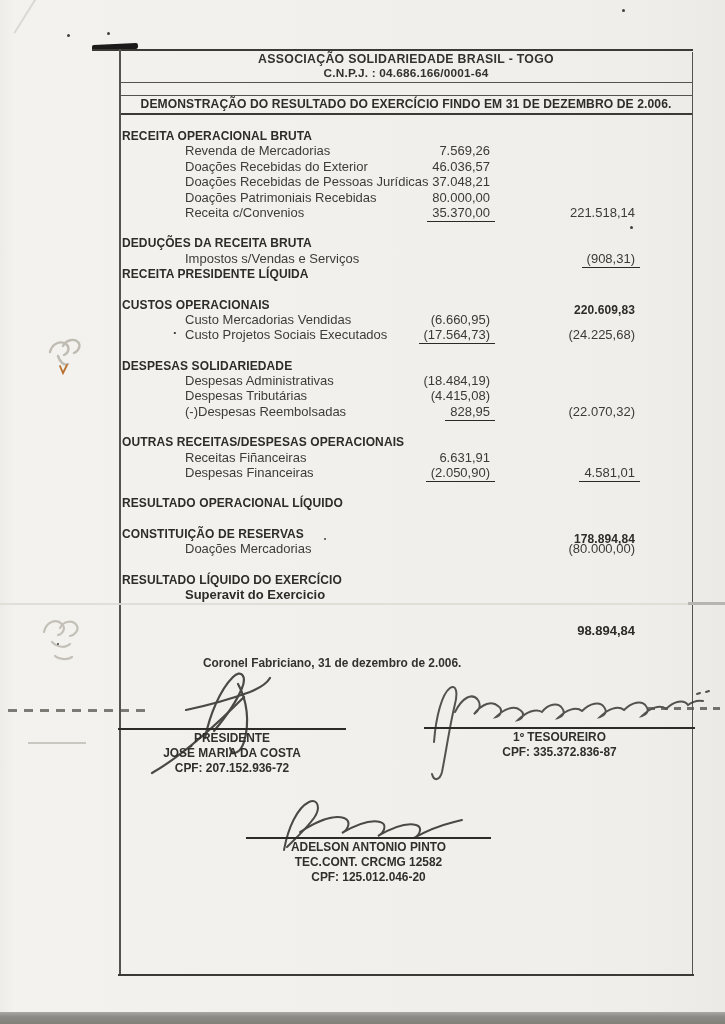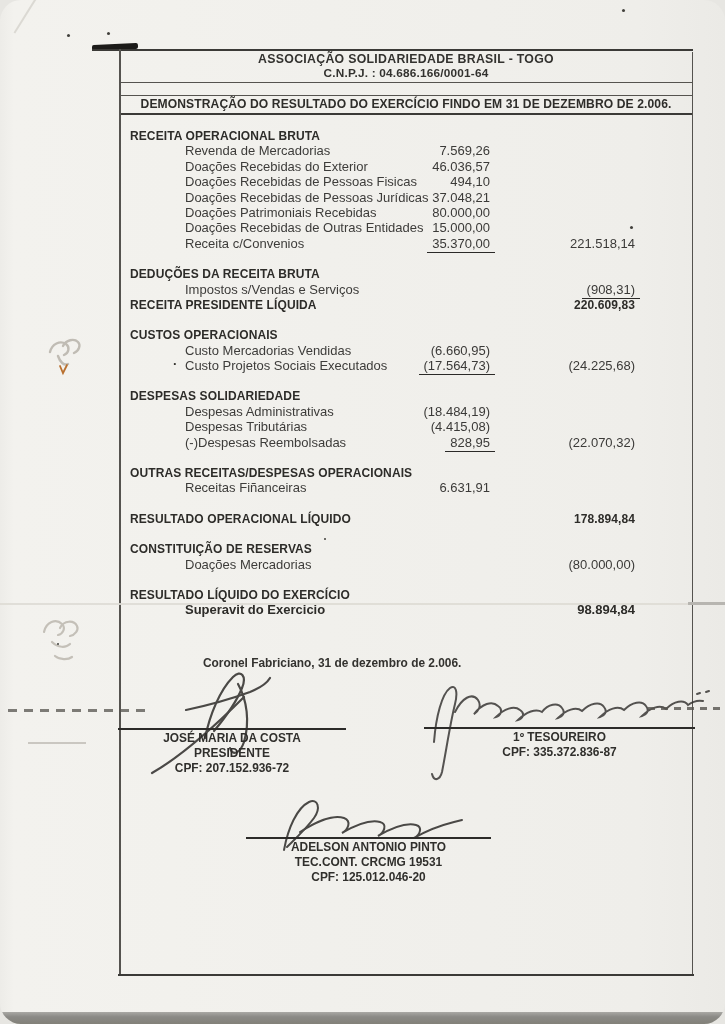--- a/index.html
+++ b/index.html
@@ -1,35 +1,35 @@
 <!DOCTYPE html>
 <html><head>
 <meta charset="utf-8">
 <style>
   html,body{margin:0;padding:0;background:#e7e6e2;}
   .page{position:relative;width:725px;height:1024px;overflow:hidden;
     font-family:"Liberation Sans",sans-serif;color:#3a3a38;
-    background:linear-gradient(90deg,#edece8 0px,#f3f2ee 14px,#f1f0ec 45%,#efeeea 88%,#ebeae6 100%);border-radius:21px;}
+    background:linear-gradient(90deg,#edece8 0px,#f3f2ee 14px,#f1f0ec 45%,#efeeea 88%,#ebeae6 100%);}
   
   .hline,.vline{position:absolute;background:#55534f;}
   .t2{background:#3b3a37;}
   
   .org-name{position:absolute;left:119px;top:52px;width:574px;text-align:center;
     font-weight:bold;font-size:12.3px;letter-spacing:.3px;color:#33322f;}
   .cnpj{position:absolute;left:119px;top:66px;width:574px;text-align:center;
     font-weight:bold;font-size:11.8px;letter-spacing:.2px;color:#33322f;}
   .doc-title{position:absolute;left:121px;top:97px;width:570px;text-align:center;
     font-weight:bold;font-size:12.1px;letter-spacing:.1px;color:#2e2d2a;}
   
   .rows{position:absolute;left:119px;top:122px;width:574px;padding-top:7px;}
   .row{position:relative;height:15.4px;font-size:13px;line-height:14px;white-space:nowrap;}
-  .row.header{font-weight:bold;color:#2d2c29;padding-left:11px;letter-spacing:.1px;font-size:12px;}
+  .row.header{font-weight:bold;color:#2d2c29;padding-left:3px;letter-spacing:.1px;font-size:12px;}
   .row.item{padding-left:66px;color:#3d3c3a;}
   .row .bullet{position:absolute;left:54px;top:-2px;font-weight:bold;color:#34332f;}
-  .row .bold{font-weight:bold;color:#2d2c29;}
+  .row .bold{font-weight:bold;color:#2d2c29;margin-top:36px;}
   .col1{position:absolute;right:203px;top:0;color:#3b3a38;}
   .col2{position:absolute;right:58px;top:0;color:#3b3a38;}
   .u{border-bottom:1.7px solid #2b2a28;padding:0 5px 1px 5px;margin-right:-5px;}
   .spacer{height:15px;}
   
   .place-date{position:absolute;left:203px;top:648px;font-weight:bold;font-size:11.9px;color:#33322f;margin-top:8px;}
   
   .sigline{position:absolute;height:1.6px;background:#2c2b29;}
   .sigblock{position:absolute;text-align:center;font-weight:bold;color:#302f2c;font-size:11.9px;line-height:15px;}
   
@@ -56,69 +56,68 @@
   <div class="hline t2" style="left:118px;top:974px;width:576px;height:2px;"></div>
 
   <div class="org-name">ASSOCIAÇÃO SOLIDARIEDADE BRASIL - TOGO</div>
   <div class="cnpj">C.N.P.J. : 04.686.166/0001-64</div>
   <div class="doc-title">DEMONSTRAÇÃO DO RESULTADO DO EXERCÍCIO FINDO EM 31 DE DEZEMBRO DE 2.006.</div>
 
   <div class="rows">
       <div class="row header"><span class="lab">RECEITA OPERACIONAL BRUTA</span></div>
       <div class="row item"><span class="lab">Revenda de Mercadorias</span><span class="col1">7.569,26</span></div>
       <div class="row item"><span class="lab">Doações Recebidas do Exterior</span><span class="col1">46.036,57</span></div>
-      <div class="row item"><span class="lab">Doações Recebidas de Pessoas Fisicas</span><span class="col1">494,10</span></div>
       <div class="row item"><span class="lab">Doações Recebidas de Pessoas Jurídicas</span><span class="col1">37.048,21</span></div>
       <div class="row item"><span class="lab">Doações Patrimoniais Recebidas</span><span class="col1">80.000,00</span></div>
-      <div class="row item"><span class="lab">Doações Recebidas de Outras Entidades</span><span class="col1">15.000,00</span></div>
       <div class="row item"><span class="lab">Receita c/Convenios</span><span class="col1 u">35.370,00</span><span class="col2">221.518,14</span></div>
       <div class="spacer"></div>
       <div class="row header"><span class="lab">DEDUÇÕES DA RECEITA BRUTA</span></div>
       <div class="row item"><span class="lab">Impostos s/Vendas e Serviços</span><span class="col2 u">(908,31)</span></div>
       <div class="row header"><span class="lab">RECEITA PRESIDENTE LÍQUIDA</span><span class="col2 bold">220.609,83</span></div>
       <div class="spacer"></div>
       <div class="row header"><span class="lab">CUSTOS OPERACIONAIS</span></div>
       <div class="row item"><span class="lab">Custo Mercadorias Vendidas</span><span class="col1">(6.660,95)</span></div>
       <div class="row item"><span class="bullet">·</span><span class="lab">Custo Projetos Sociais Executados</span><span class="col1 u">(17.564,73)</span><span class="col2">(24.225,68)</span></div>
       <div class="spacer"></div>
       <div class="row header"><span class="lab">DESPESAS SOLIDARIEDADE</span></div>
       <div class="row item"><span class="lab">Despesas Administrativas</span><span class="col1">(18.484,19)</span></div>
       <div class="row item"><span class="lab">Despesas Tributárias</span><span class="col1">(4.415,08)</span></div>
       <div class="row item"><span class="lab">(-)Despesas Reembolsadas</span><span class="col1 u">828,95</span><span class="col2">(22.070,32)</span></div>
       <div class="spacer"></div>
       <div class="row header"><span class="lab">OUTRAS RECEITAS/DESPESAS OPERACIONAIS</span></div>
       <div class="row item"><span class="lab">Receitas Fiñanceiras</span><span class="col1">6.631,91</span></div>
+      <div class="row item"><span class="lab">Despesas Financeiras</span><span class="col1 u">(2.050,90)</span><span class="col2 u">4.581,01</span></div>
       <div class="spacer"></div>
       <div class="row header"><span class="lab">RESULTADO OPERACIONAL LÍQUIDO</span><span class="col2 bold">178.894,84</span></div>
       <div class="spacer"></div>
       <div class="row header"><span class="lab">CONSTITUIÇÃO DE RESERVAS</span></div>
       <div class="row item"><span class="lab">Doações Mercadorias</span><span class="col2">(80.000,00)</span></div>
       <div class="spacer"></div>
       <div class="row header"><span class="lab">RESULTADO LÍQUIDO DO EXERCÍCIO</span></div>
       <div class="row item"><span class="lab bold">Superavit do Exercicio</span><span class="col2 bold">98.894,84</span></div>
     </div>
 
   <div class="place-date">Coronel Fabriciano, 31 de dezembro de 2.006.</div>
 
   <div class="sigline" style="left:118px;top:728px;width:228px;"></div>
   <div class="sigline" style="left:424px;top:727px;width:271px;"></div>
   <div class="sigline" style="left:246px;top:837px;width:245px;"></div>
 
   <div class="sigblock" style="left:118px;top:731px;width:228px;">
+    <div>PRESIDENTE</div>
     <div>JOSÉ MARIA DA COSTA</div>
-    <div>PRESIDENTE</div>
     <div>CPF: 207.152.936-72</div>
   </div>
   <div class="sigblock" style="left:424px;top:730px;width:271px;">
     <div>1º TESOUREIRO</div>
     <div>CPF: 335.372.836-87</div>
   </div>
   <div class="sigblock" style="left:246px;top:840px;width:245px;">
     <div>ADELSON ANTONIO PINTO</div>
-    <div>TEC.CONT. CRCMG 19531</div>
+    <div>TEC.CONT. CRCMG 12582</div>
     <div>CPF: 125.012.046-20</div>
   </div>
 
   <svg class="overlay" width="725" height="1024" viewBox="0 0 725 1024">
 
     <g stroke="#2e2c2a" stroke-width="2.2" fill="none" opacity="0.85" stroke-linecap="round">
       <path d="M205,738 C210,714 220,690 233,677 C241,669 247,676 242,688 C236,703 224,719 214,731"></path>
       <path d="M186,710 C205,706 228,700 250,692 C260,688 267,683 270,678"></path>
       <path d="M238,684 C247,700 250,722 244,742 C240,754 232,756 230,748"></path>
       <path d="M152,773 C180,757 215,726 244,697"></path>

